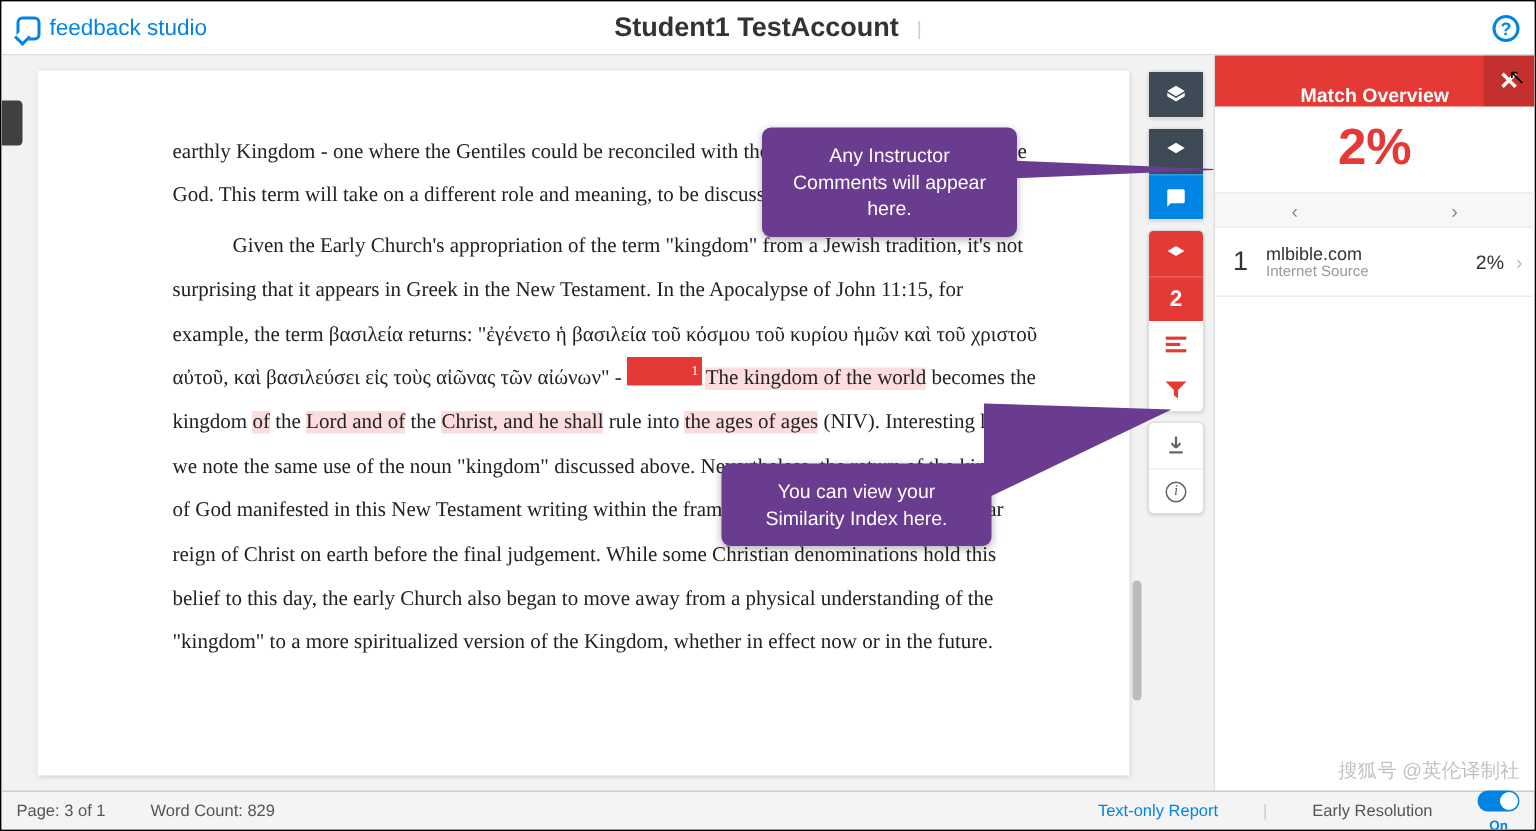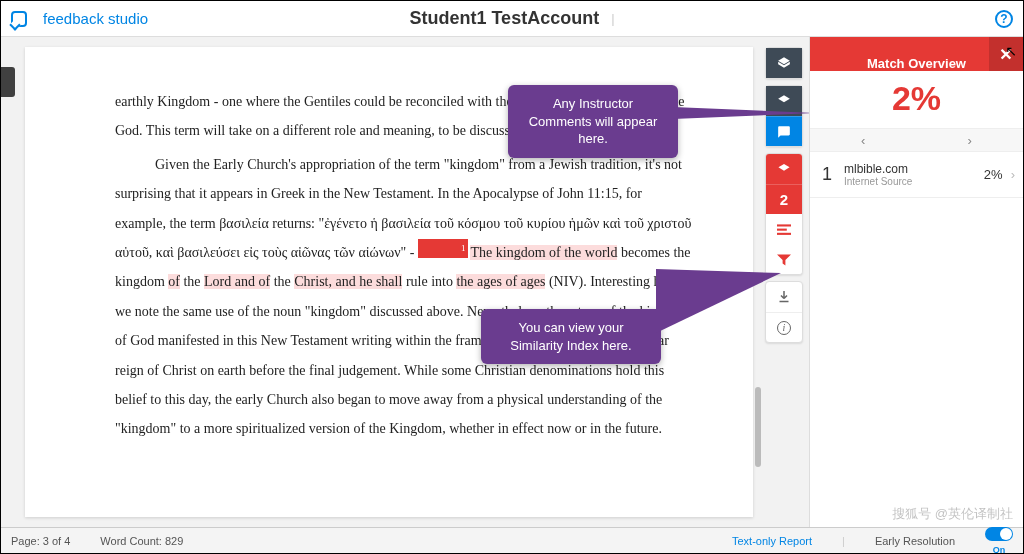--- a/index.html
+++ b/index.html
@@ -1,18 +1,18 @@
 <!DOCTYPE html>
 <html><head>
 <meta charset="utf-8">
 <style>
 * { box-sizing: border-box; margin: 0; padding: 0; }
 body { font-family: -apple-system, BlinkMacSystemFont, "Segoe UI", Arial, sans-serif; font-size: 13px; color: #333; background: #fff; overflow: hidden; width: 1024px; height: 554px; position: relative; border: 1px solid #000; }
 .topbar { height: 36px; border-bottom: 1px solid #ddd; display: flex; align-items: center; padding: 0 10px; background: #fff; }
-.logo { display: flex; align-items: center; color: #0085E4; font-size: 15px; gap: 16px; }
+.logo { display: flex; align-items: center; color: #0085E4; font-size: 15px; gap: 6px; }
 .logo-icon { width: 16px; height: 16px; border: 2px solid #0085E4; border-radius: 4px 4px 4px 0; position: relative; }
 .logo-icon::after { content: ""; position: absolute; width: 6px; height: 6px; border-left: 2px solid #0085E4; border-bottom: 2px solid #0085E4; bottom: -4px; left: -2px; transform: rotate(-45deg); background: #fff; }
 .title-center { position: absolute; left: 50%; transform: translateX(-50%); display: flex; align-items: center; gap: 12px; }
 .title-main { font-weight: 700; font-size: 18px; }
 .title-sub { font-size: 12px; color: #555; }
 .help-icon { margin-left: auto; color: #0085E4; width: 18px; height: 18px; border: 2px solid #0085E4; border-radius: 50%; display: flex; align-items: center; justify-content: center; font-size: 12px; font-weight: 700; cursor: pointer; }
 
 .main { position: absolute; top: 36px; left: 0; right: 0; bottom: 26px; display: flex; background: #f2f2f2; }
 .doc-area { flex: 1; position: relative; overflow: hidden; }
 .nav-handle { position: absolute; left: 0; top: 30px; width: 14px; height: 30px; background: #404040; border-radius: 0 3px 3px 0; cursor: pointer; }
@@ -169,21 +169,21 @@
         <div class="match-site">mlbible.com</div>
         <div class="match-type">Internet Source</div>
       </div>
       <div class="match-pct">2%</div>
       <div class="match-chev">›</div>
     </div>
   </div>
 </div>
 
 <div class="bottombar">
-  <span>Page: 3 of 4</span>
+  <span>Page: 3 of 1</span>
   <span>Word Count: 829</span>
   <span class="spacer"></span>
   <span class="link">Text-only Report</span>
   <span style="color:#ccc">|</span>
   <span>Early Resolution</span>
   <span class="toggle">
     <span class="switch"></span>
     <span class="switch-txt">On</span>
   </span>
 </div>

